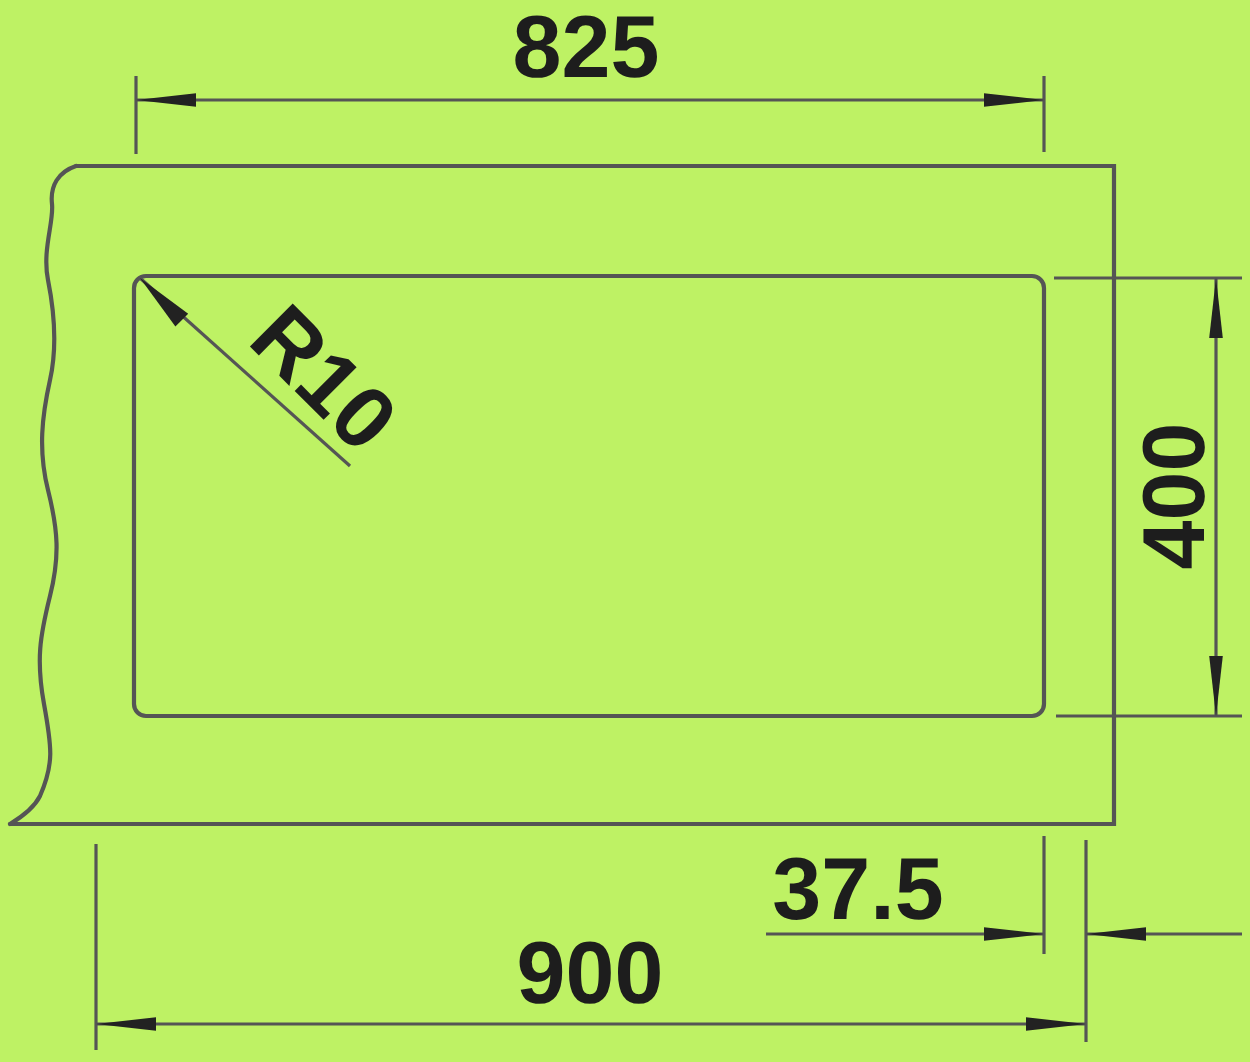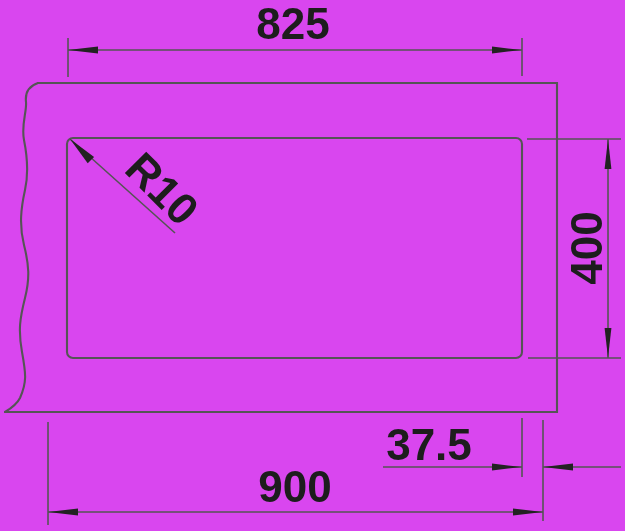--- a/index.html
+++ b/index.html
@@ -4,21 +4,21 @@
 <style>
   html, body {
     margin: 0;
     padding: 0;
     background: #ffffff;
   }
   .drawing-wrap {
     position: relative;
     width: 625px;
     height: 531px;
-    background: #d946ef;
+    background: #bef264;
     overflow: hidden;
   }
   svg { display: block; }
   .dim-text {
     font-family: "Liberation Sans", sans-serif;
     font-weight: bold;
     font-size: 44px;
   }
 </style>
 </head>

